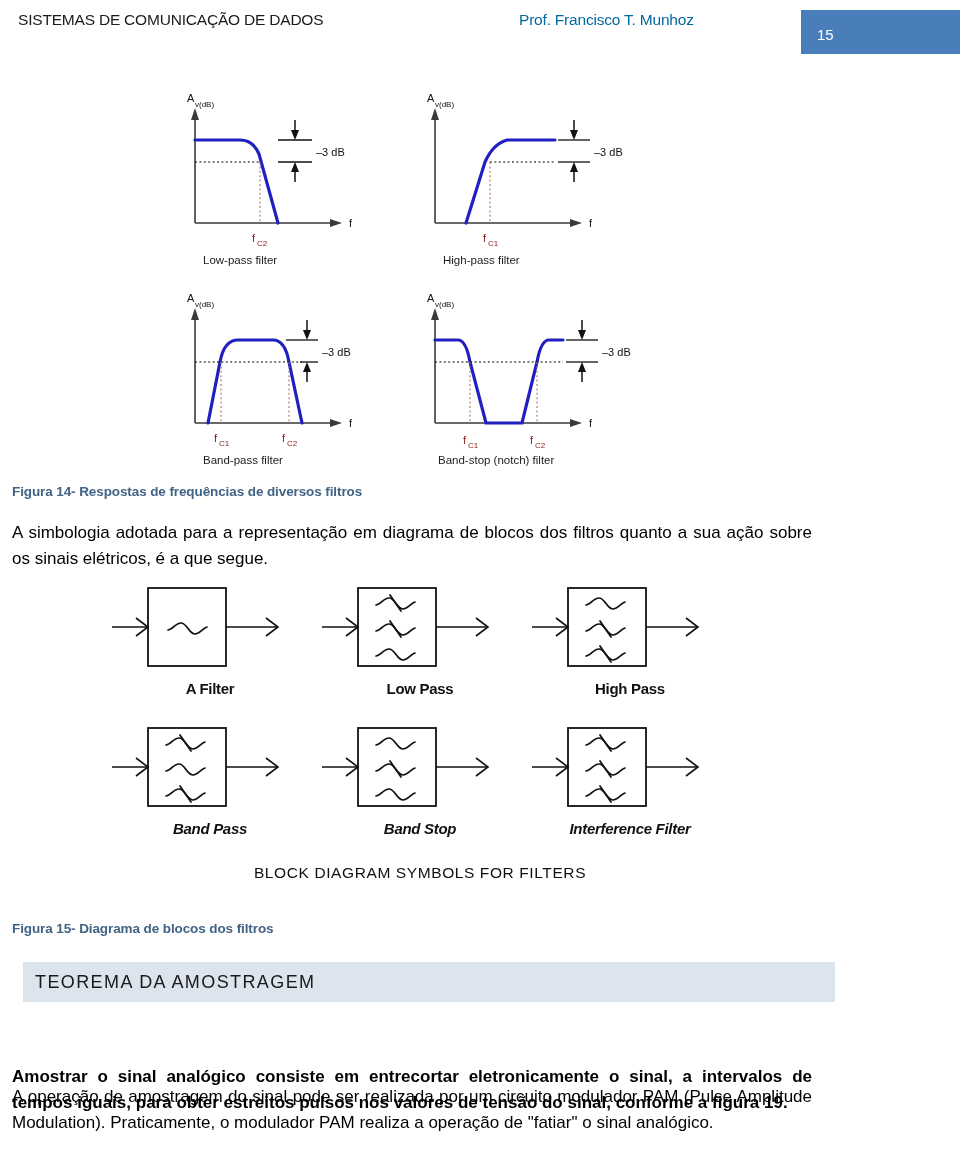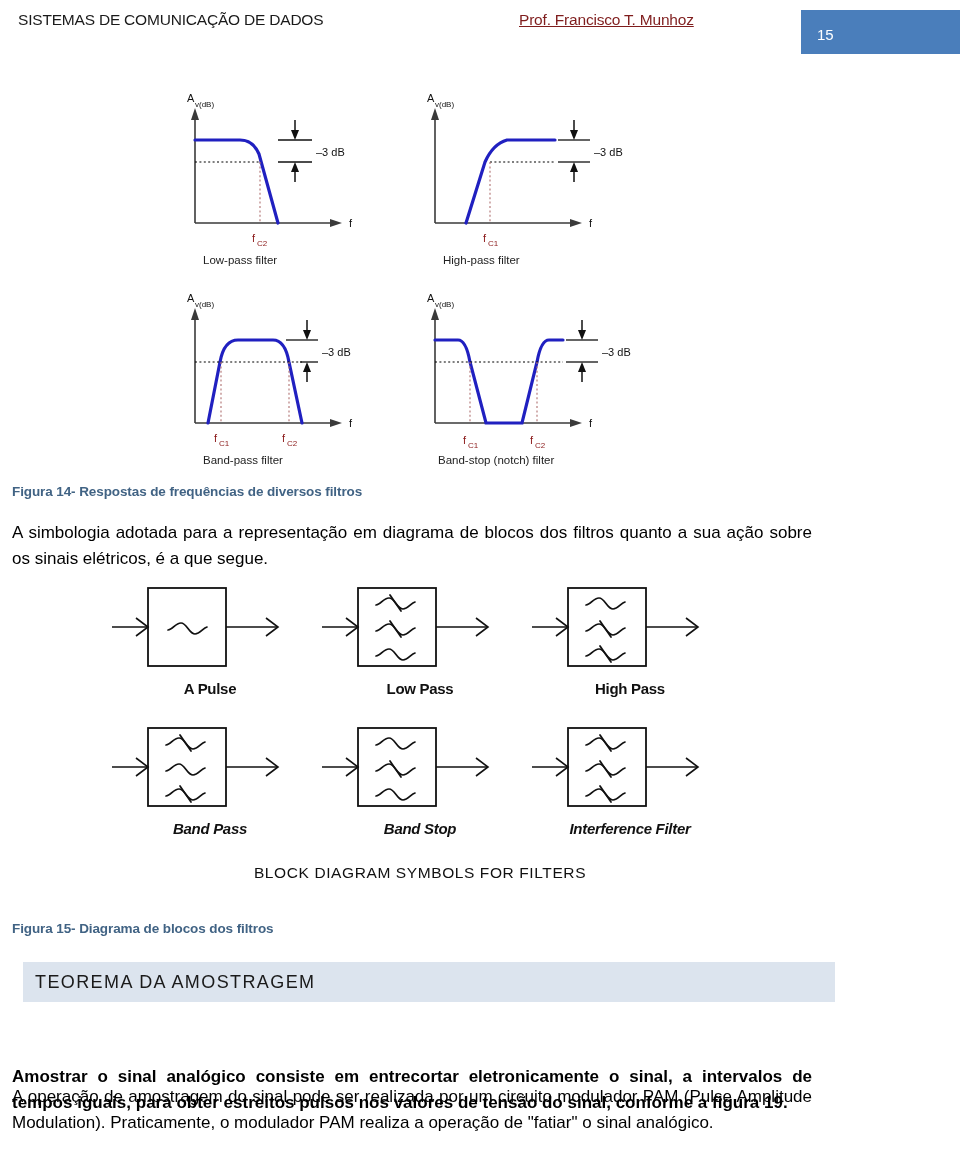--- a/index.html
+++ b/index.html
@@ -30,22 +30,21 @@
     white-space: nowrap;
     color: #1a1a1a;
     text-align: right;
   }
   .hdr-author {
     position: absolute;
     left: 519px; top: 11px;
     font-size: 15.5px;
     letter-spacing: -0.2px;
     white-space: nowrap;
-    color: #7f1d1d;
-    text-decoration: underline;
+    color: #0369a1;
   }
   .page-number-box {
     position: absolute;
     left: 801px; top: 10px;
     width: 161px; height: 44px;
     background: #4A7EBB;
   }
   .page-number-box span {
     position: absolute;
     left: 16px; top: 16px;
@@ -300,21 +299,21 @@
 
     <div class="blk-unit" style="left:0px;">
       <svg width="200" height="95" viewBox="0 0 200 95">
         <rect x="38" y="6" width="78" height="78" fill="#ffffff" stroke="#111" stroke-width="1.8"></rect>
         <line x1="2" y1="45" x2="38" y2="45" stroke="#111" stroke-width="1.6"></line>
         <polyline points="26,36 38,45 26,54" fill="none" stroke="#111" stroke-width="1.6"></polyline>
         <line x1="116" y1="45" x2="168" y2="45" stroke="#111" stroke-width="1.6"></line>
         <polyline points="156,36 168,45 156,54" fill="none" stroke="#111" stroke-width="1.6"></polyline>
         <use href="#wave-pass" x="58" y="40"></use>
       </svg>
-      <div class="blk-label">A Pulse</div>
+      <div class="blk-label">A Filter</div>
     </div>
 
     <div class="blk-unit" style="left:420px;">
       <svg width="200" height="95" viewBox="0 0 200 95">
         <rect x="38" y="6" width="78" height="78" fill="#ffffff" stroke="#111" stroke-width="1.8"></rect>
         <line x1="2" y1="45" x2="38" y2="45" stroke="#111" stroke-width="1.6"></line>
         <polyline points="26,36 38,45 26,54" fill="none" stroke="#111" stroke-width="1.6"></polyline>
         <line x1="116" y1="45" x2="168" y2="45" stroke="#111" stroke-width="1.6"></line>
         <polyline points="156,36 168,45 156,54" fill="none" stroke="#111" stroke-width="1.6"></polyline>
         <use href="#wave-pass" x="56" y="15"></use>

